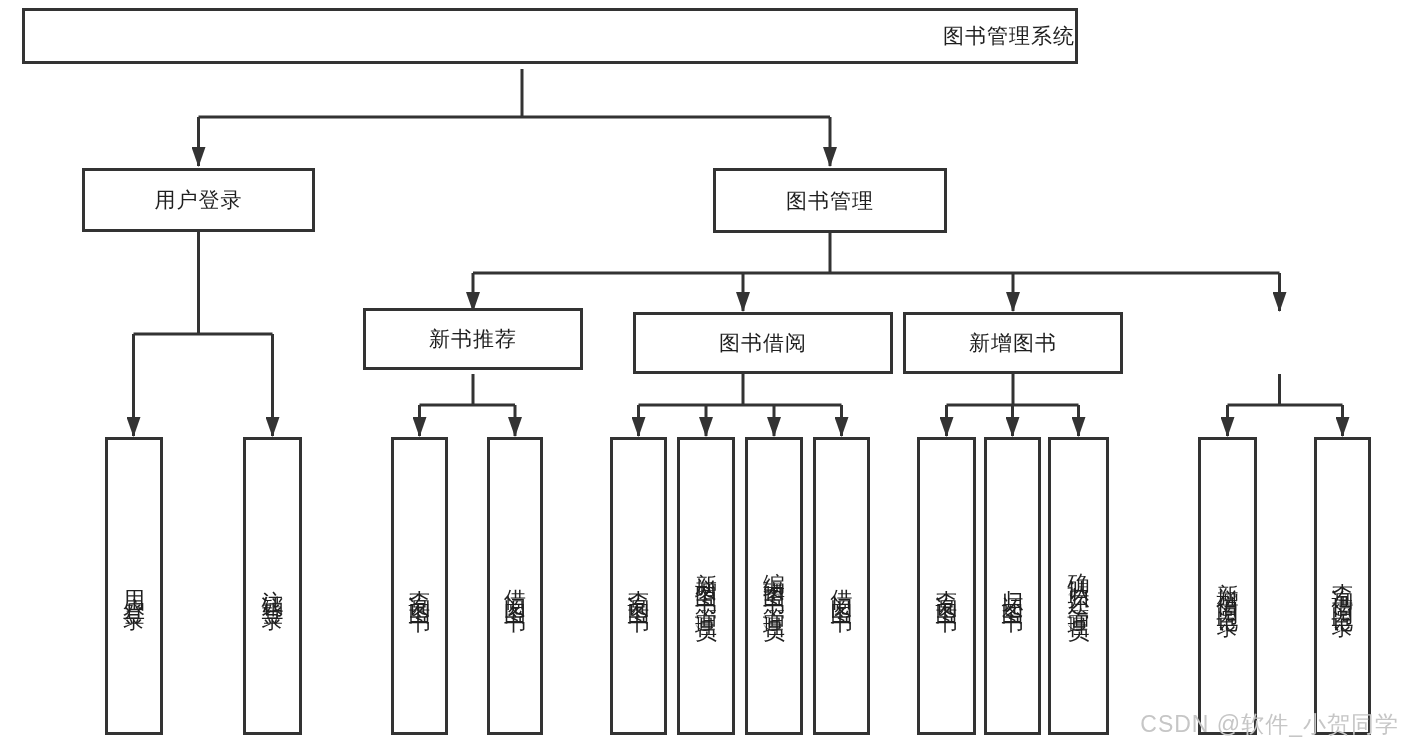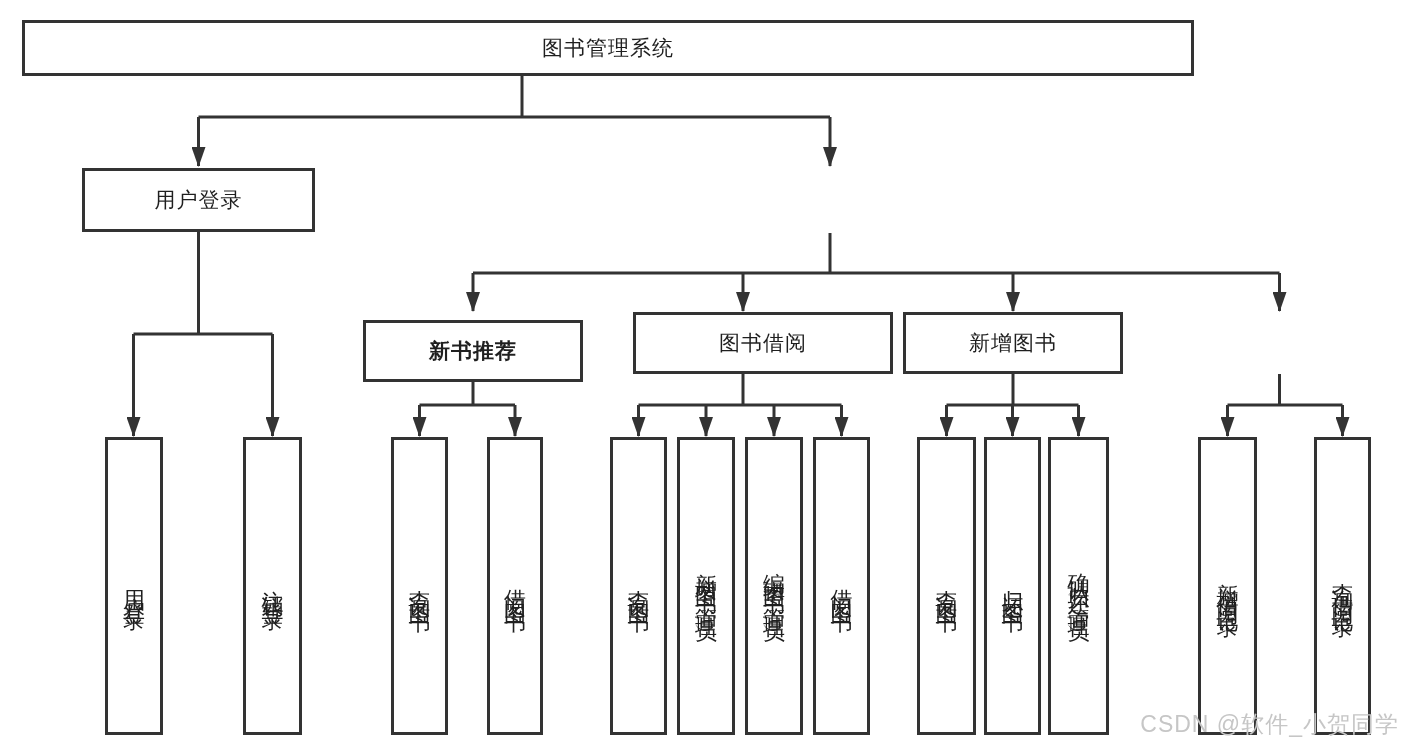--- a/index.html
+++ b/index.html
@@ -107,29 +107,32 @@
     <path d="M946.5 405 V436" marker-end="url(#arrow)"></path>
     <path d="M1012.5 405 V436" marker-end="url(#arrow)"></path>
     <path d="M1078.5 405 V436" marker-end="url(#arrow)"></path>
 
     <path d="M1279.5 374 V405"></path>
     <path d="M1227.5 405 H1342.5"></path>
     <path d="M1227.5 405 V436" marker-end="url(#arrow)"></path>
     <path d="M1342.5 405 V436" marker-end="url(#arrow)"></path>
   </svg>
 
-  <div class="box" style="left:22px; top:20px; width:1172px; height:56px;">
+  <div class="box" style="left:22px; top:8px; width:1056px; height:56px;justify-content:flex-end;">
     <span class="hlabel">图书管理系统</span>
   </div>
 
   <div class="box" style="left:82px; top:168px; width:233px; height:64px;">
     <span class="hlabel">用户登录</span>
   </div>
+  <div class="box" style="left:713px; top:168px; width:234px; height:65px;">
+    <span class="hlabel">图书管理</span>
+  </div>
 
-  <div class="box" style="left:363px; top:320px; width:220px; height:62px;font-weight:bold;">
+  <div class="box" style="left:363px; top:308px; width:220px; height:62px;">
     <span class="hlabel">新书推荐</span>
   </div>
   <div class="box" style="left:633px; top:312px; width:260px; height:62px;">
     <span class="hlabel">图书借阅</span>
   </div>
   <div class="box" style="left:903px; top:312px; width:220px; height:62px;">
     <span class="hlabel">新增图书</span>
   </div>
 
   <div class="box leaf" style="left:105px; top:437px; width:58px; height:298px;">

